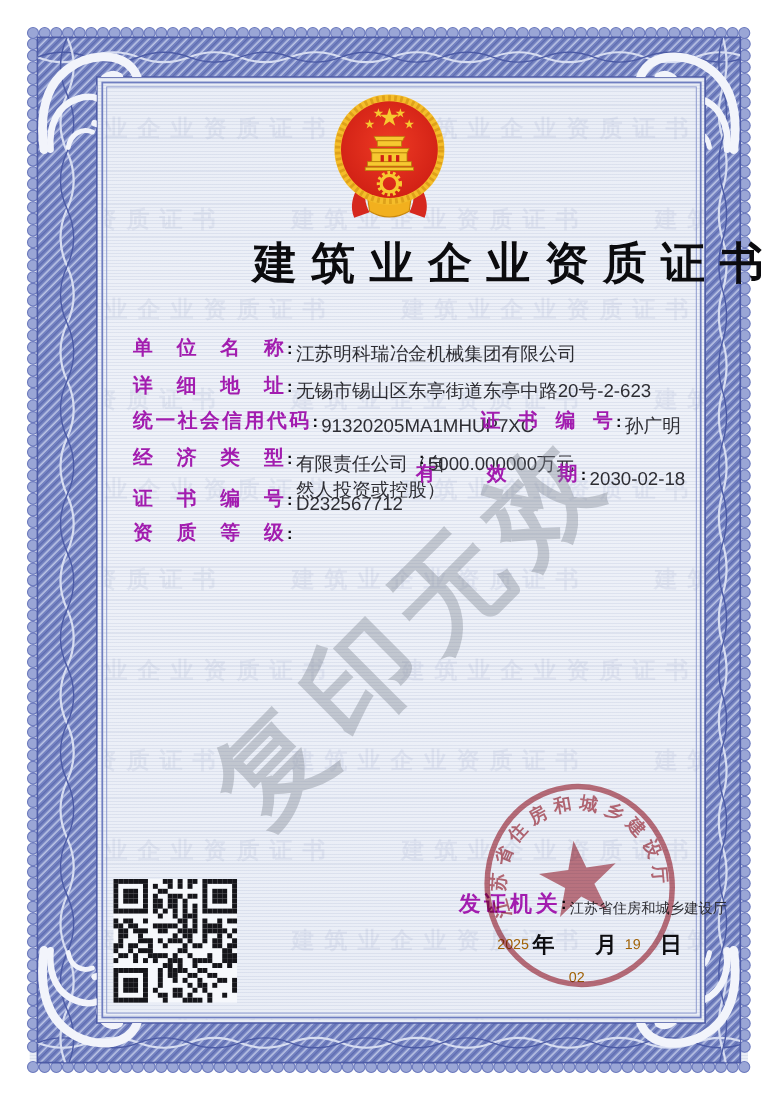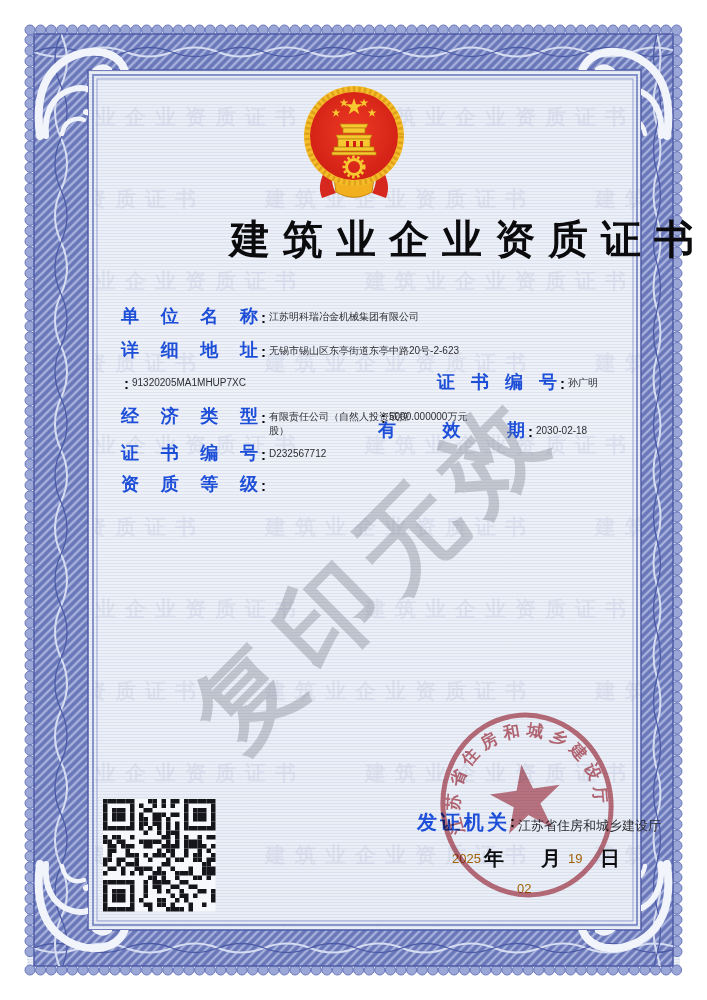--- a/index.html
+++ b/index.html
@@ -7,24 +7,24 @@
         font-family:"Liberation Sans", sans-serif;}
   .paper{position:absolute;left:27px;top:27px;width:653px;height:946px;
          background:linear-gradient(180deg,#e9edf6 0%,#eef1f8 40%,#e9edf6 100%);}
   .paper:after{content:"";position:absolute;inset:0;
          background:repeating-linear-gradient(180deg,rgba(255,255,255,0) 0 2px,rgba(158,171,203,0.20) 2px 3px);}
   .border-svg{position:absolute;left:0;top:0;pointer-events:none;}
   .emblem{position:absolute;left:296px;top:82px;pointer-events:none;}
   .title{position:absolute;left:0;top:212px;width:100%;margin:0;text-align:right;
          font-size:40px;font-weight:bold;color:#0b0b0e;letter-spacing:13px;text-indent:13px;}
   .field{position:absolute;display:flex;align-items:flex-start;}
-  .lbl{display:inline-block;font-weight:bold;font-size:18px;color:#1d4ed8;line-height:1.2;
+  .lbl{display:inline-block;font-weight:bold;font-size:18px;color:#a21caf;line-height:1.2;
        text-align:justify;text-align-last:justify;}
   .colon{font-weight:bold;font-size:15px;color:#0d0d10;margin:3px 3px 0 3px;}
-  .val{font-size:10px;color:#2d2d33;margin-top:4px;line-height:1.4;}
+  .val{font-size:17px;color:#2d2d33;margin-top:4px;line-height:1.4;}
   .w137{width:137px}.w160{width:160px}.w120{width:120px}.w147{width:147px}
   #row-name{left:121px;top:306px}
   #row-addr{left:121px;top:340px}
   #row-code{left:121px;top:372px}
   #row-legal{left:437px;top:372px}
   #row-econ{left:121px;top:406px}
   #row-econ .val{width:150px}
   #row-capital{left:378px;top:406px}
   #row-certno{left:121px;top:443px}
   #row-valid{left:378px;top:420px}
@@ -446,20 +446,21 @@
     <span class="lbl w137">单位名称</span>
     <span class="colon">:</span>
     <span class="val">江苏明科瑞冶金机械集团有限公司</span>
   </div>
   <div class="field" id="row-addr">
     <span class="lbl w137">详细地址</span>
     <span class="colon">:</span>
     <span class="val">无锡市锡山区东亭街道东亭中路20号-2-623</span>
   </div>
   <div class="field" id="row-code">
+    <span class="lbl w160">统一社会信用代码</span>
     <span class="colon">:</span>
     <span class="val">91320205MA1MHUP7XC</span>
   </div>
   <div class="field" id="row-legal">
     <span class="lbl w120">证书编号</span>
     <span class="colon">:</span>
     <span class="val">孙广明</span>
   </div>
   <div class="field" id="row-econ">
     <span class="lbl w137">经济类型</span>

